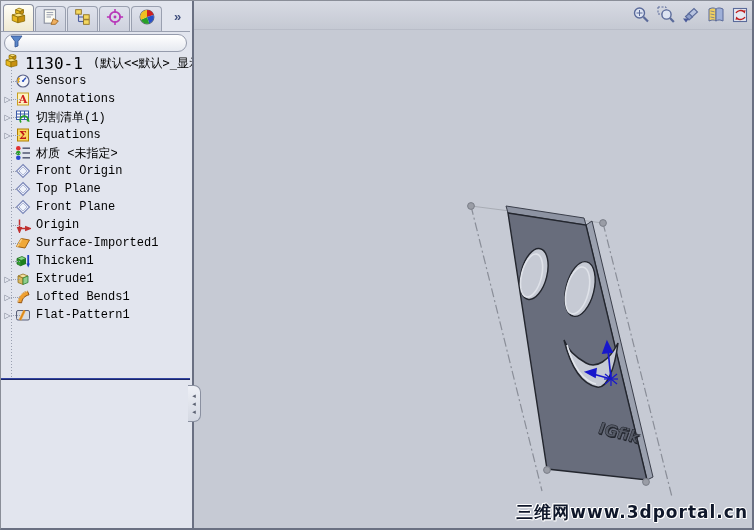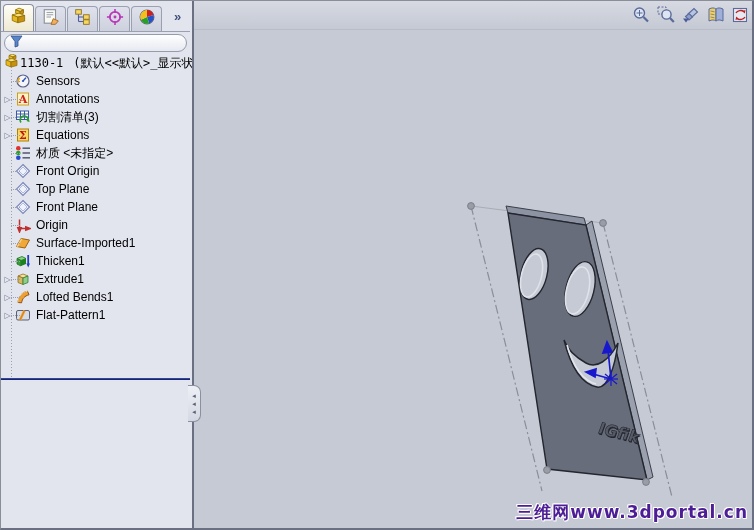--- a/index.html
+++ b/index.html
@@ -11,47 +11,47 @@
   
   .viewport{position:absolute;left:193px;top:0;right:0;bottom:0;background:#c6cad4;overflow:hidden;}
   .vtoolbar{position:absolute;left:193px;top:0;right:0;height:29px;
     background:linear-gradient(#d7dae3,#c5c9d3);border-bottom:1px solid #b9bdc8;
     display:flex;justify-content:flex-end;align-items:center;gap:3px;padding-right:0;overflow:hidden;z-index:5;}
   .vbtn{width:22px;height:22px;display:flex;align-items:center;justify-content:center;flex:0 0 auto;}
   .vbtn svg{display:block;}
   .model-svg{position:absolute;left:0;top:0;z-index:1;}
   .watermark{position:absolute;right:4px;bottom:4px;z-index:6;
     font-family:"DejaVu Sans",sans-serif;font-weight:bold;font-size:17px;letter-spacing:1px;
-    color:#4c1d95;
+    color:#0f172a;
     text-shadow:-1px 0 0 #fff,1px 0 0 #fff,0 -1px 0 #fff,0 1px 0 #fff,1px 1px 0 #fff,-1px -1px 0 #fff;}
   
   .panel{position:absolute;left:0;top:0;width:193px;height:100%;
     background:#e2e5ee;border-right:2px solid #6a7082;z-index:4;}
   .tabs{position:absolute;left:2px;top:3px;height:27px;display:flex;align-items:flex-end;}
   .tab{width:31px;height:25px;display:flex;align-items:center;justify-content:center;
     border:1px solid #9aa0b0;border-bottom:none;border-radius:4px 4px 0 0;margin-right:1px;
     background:linear-gradient(#dfe2ec,#cdd1dd);}
   .tab.active{background:linear-gradient(#fffef6,#efe9d2);border-color:#8a8fa0;height:27px;}
   .tabs-overflow{margin-left:8px;align-self:center;color:#41507e;font-weight:bold;font-size:13px;}
   .tabs-underline{position:absolute;left:0;top:30px;width:189px;height:1px;background:#9aa0b0;}
   .filter{position:absolute;left:3px;top:33px;width:183px;height:18px;border:1px solid #959bac;
     border-radius:9px;background:linear-gradient(#ffffff,#e6e9f0);display:flex;align-items:center;padding-left:5px;}
   .filter input{border:none;outline:none;background:transparent;width:150px;height:14px;font-size:11px;}
   .rootrow{position:absolute;left:3px;top:53px;width:188px;height:18px;display:flex;align-items:center;
     overflow:hidden;white-space:nowrap;}
-  .rootrow .lbl{font-family:"DejaVu Sans Mono",monospace;font-size:12px;color:#000;}
+  .rootrow .lbl{font-family:"DejaVu Sans Mono",monospace;font-size:16px;color:#000;margin-left:5px;}
   .rootrow .cfg{font-family:"DejaVu Sans Mono",monospace;font-size:12px;color:#000;margin-left:10px;}
   .tree{position:absolute;left:0;top:71px;width:191px;}
   .treeline{position:absolute;left:10px;top:66px;height:311px;width:1px;
     background-image:repeating-linear-gradient(to bottom,#9aa0b0 0 1px,transparent 1px 3px);z-index:0;}
   .row{position:relative;height:18px;display:flex;align-items:center;white-space:nowrap;z-index:1;}
   .row .expander{width:13px;text-align:center;font-size:8px;color:#777d8e;flex:0 0 auto;}
   .row .stub{position:absolute;left:10px;top:9px;width:9px;border-top:1px dotted #9aa0b0;}
   .row .ticon{width:17px;height:16px;flex:0 0 auto;display:flex;align-items:center;justify-content:center;}
-  .row .tlabel{font-family:Liberation Sans, sans-serif;font-size:12px;color:#000;margin-left:5px;}
+  .row .tlabel{font-family:Liberation Mono, monospace;font-size:12px;color:#000;margin-left:5px;}
   .rollback{position:absolute;left:0;top:377px;width:189px;height:2px;background:#3344a0;
     border-bottom:1px solid #1b2668;}
   .splitter{position:absolute;left:187px;top:384px;width:13px;height:37px;z-index:7;
     background:linear-gradient(#eef0f6,#d4d8e2);border:1px solid #8a90a0;border-left:none;
     border-radius:0 7px 7px 0;display:flex;flex-direction:column;align-items:center;justify-content:center;gap:1px;}
   .splitter i{font-style:normal;font-size:7px;line-height:7px;color:#5a6070;}
 </style>
 </head>
 <body>
 
@@ -281,21 +281,21 @@
             <svg width="16" height="16" viewBox="0 0 16 16">
               <rect x="1.5" y="2" width="12" height="8.5" fill="#fff" stroke="#3858a8" stroke-width="1"></rect>
               <line x1="1.5" y1="5" x2="13.5" y2="5" stroke="#3858a8"></line>
               <line x1="1.5" y1="8" x2="13.5" y2="8" stroke="#3858a8"></line>
               <line x1="5.5" y1="2" x2="5.5" y2="10.5" stroke="#3858a8"></line>
               <line x1="9.5" y1="2" x2="9.5" y2="10.5" stroke="#3858a8"></line>
               <path d="M6,13.5 A4,4 0 1 1 13,12" fill="none" stroke="#28a028" stroke-width="1.6"></path>
               <polygon points="13.8,9.5 14.6,13 11.4,12" fill="#28a028"></polygon>
             </svg>
           </span>
-          <span class="tlabel">切割清单(3)</span>
+          <span class="tlabel">切割清单(1)</span>
         </div>
         <div class="row">
           <span class="stub"></span>
           <span class="expander">▷</span>
           <span class="ticon">
             <svg width="16" height="16" viewBox="0 0 16 16">
               <rect x="2.5" y="2" width="11" height="12" fill="#f8d860" stroke="#b08000" stroke-width="1"></rect>
               <text x="8" y="12" font-size="11" font-weight="bold" text-anchor="middle" fill="#c01818" font-family="DejaVu Serif,serif">Σ</text>
             </svg>
           </span>

